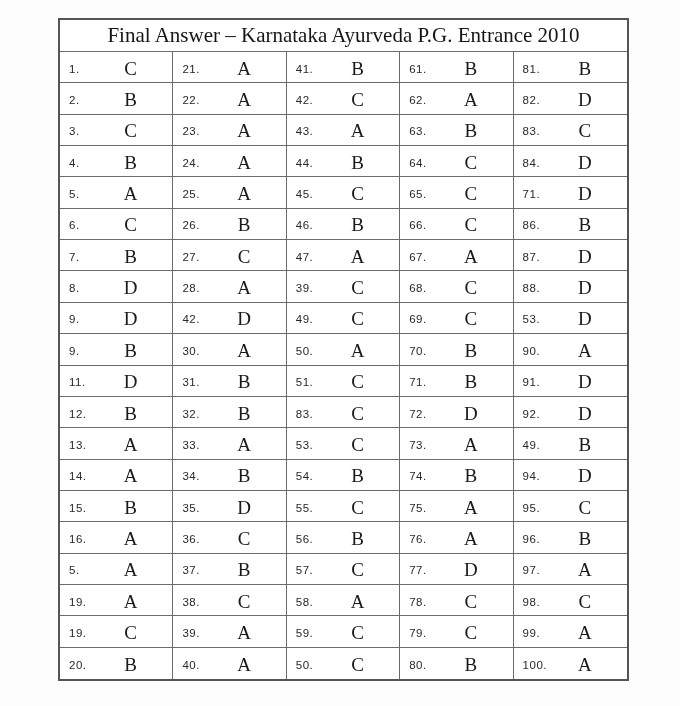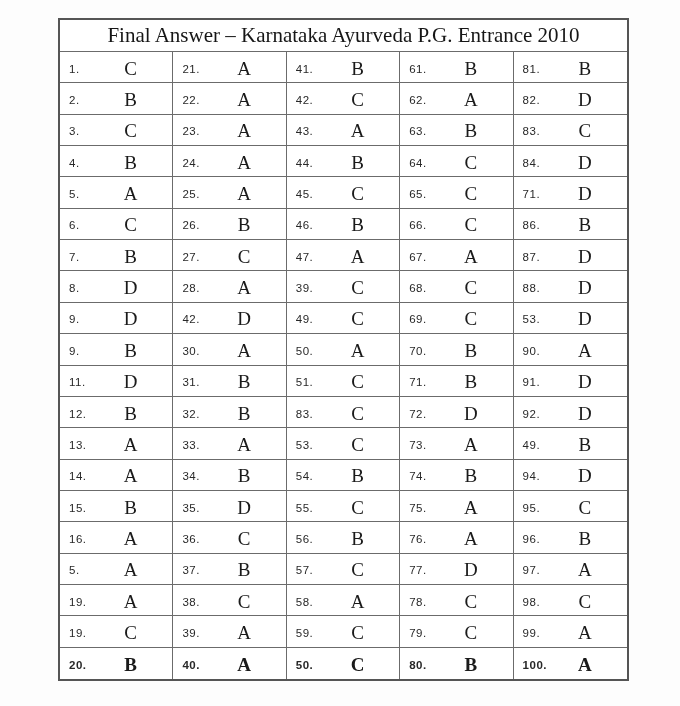--- a/index.html
+++ b/index.html
@@ -47,21 +47,21 @@
   .cell {
     border-right: 1px solid #6b6b6b;
     border-bottom: 1px solid #6b6b6b;
     box-sizing: border-box;
     display: flex;
     align-items: center;
     padding: 3px 0 0 9px;
     overflow: hidden;
   }
   .cell:nth-child(5n) { border-right: none; }
-  .cell:nth-last-child(-n+5) { border-bottom: none; font-weight: bold; }
+  .cell:nth-last-child(-n+5) { border-bottom: none; }
   .qnum {
     font-family: "Liberation Sans", sans-serif;
     font-size: 11.5px;
     color: #282828;
     width: 28px;
     flex: 0 0 28px;
     letter-spacing: 0.5px;
   }
   .ans {
     flex: 1;

